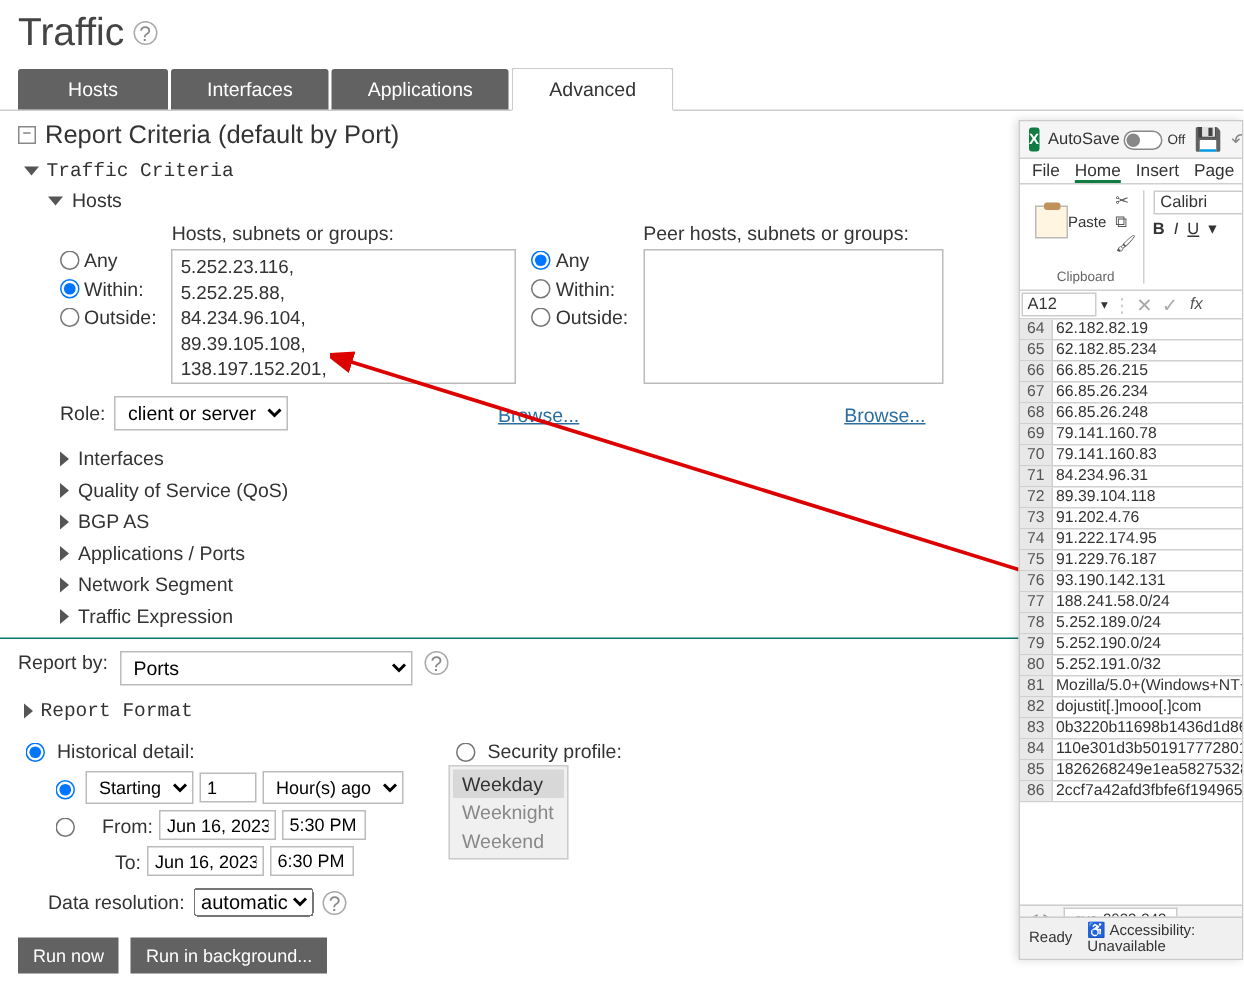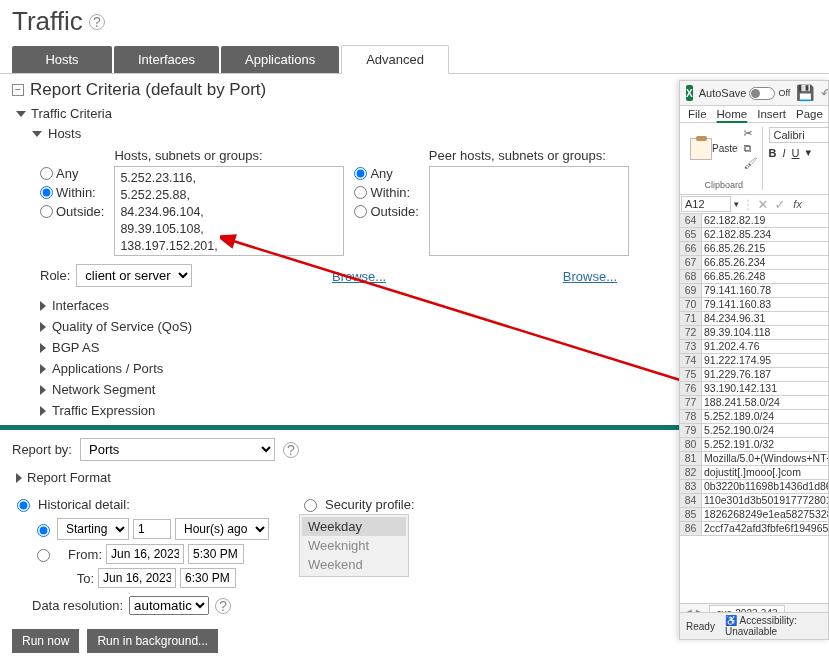--- a/index.html
+++ b/index.html
@@ -14,50 +14,50 @@
     overflow: hidden;
   }
   .page-title { font-size: 26px; font-weight: 400; color: #444; padding: 6px 12px 8px; display:flex; align-items:center; gap:6px;}
   .help-icon { font-size:14px; color:#888; border:1px solid #aaa; border-radius:50%; width:16px; height:16px; display:inline-flex; align-items:center; justify-content:center; line-height:1;}
   .tabs-row { display:flex; padding:0 12px; border-bottom:1px solid #ccc; gap:2px; align-items:flex-end;}
   .tab { padding:6px 24px; background:#626262; color:#fff; font-size:13px; cursor:pointer; border-radius:2px 2px 0 0; min-width:100px; text-align:center;}
   .tab.active { background:#fff; color:#333; border:1px solid #ccc; border-bottom:1px solid #fff; margin-bottom:-1px;}
   .section { padding:6px 12px 2px;}
   .section-header { display:flex; align-items:center; gap:6px; font-size:17px; color:#333; padding-bottom:4px;}
   .collapse-box { width:12px; height:12px; border:1px solid #888; display:inline-flex; align-items:center; justify-content:center; font-size:10px; line-height:1; color:#555;}
-  .sub-header { display:flex; align-items:center; gap:5px; font-size:13px; padding:2px 0 2px 4px; cursor:pointer;}
+  .sub-header { display:flex; align-items:center; gap:5px; font-size:13px; padding:2px 0 2px 4px; cursor:pointer;font-family:Liberation Mono, monospace;}
   .caret { width:0; height:0; display:inline-block; }
   .caret.down { border-left:5px solid transparent; border-right:5px solid transparent; border-top:6px solid #555;}
   .caret.right { border-top:5px solid transparent; border-bottom:5px solid transparent; border-left:6px solid #555;}
   .hosts-area { display:flex; gap:10px; padding:4px 0 4px 28px;}
   .col-label { font-size:13px; color:#333; padding-bottom:3px;}
   .radio-col { display:flex; flex-direction:column; gap:4px; font-size:13px; padding-top:18px; min-width:64px;}
   .radio-row { display:flex; align-items:center; gap:3px;}
   .radio-row input { margin:0;}
   .textarea-box { width:230px; height:90px; border:1px solid #bbb; background:#fff; font-size:12.5px; padding:3px 5px; color:#333; overflow:hidden; resize:none; font-family:inherit; white-space:pre-line; line-height:1.35;}
   .role-row { padding:4px 0 6px 28px; display:flex; align-items:center; gap:6px;}
   .role-row select { border:1px solid #bbb; background:#fff; padding:2px 4px; font-size:13px;}
   .browse-link { color:#2b6ea0; text-decoration:underline; cursor:pointer; font-size:13px; padding-right:10px;}
   .tree-list { padding:2px 0 2px 28px;}
   .tree-item { display:flex; align-items:center; gap:6px; padding:3px 0; cursor:pointer;}
-  .report-by { padding:8px 12px 4px; display:flex; align-items:center; gap:8px; border-top:5px solid #0f766e;}
+  .report-by { padding:8px 12px 4px; display:flex; align-items:flex-start; gap:8px; border-top:1px solid #0f766e;}
   .report-by select { width:195px; border:1px solid #bbb; padding:2px 4px; font-size:13px; background:#fff;}
   .rf-item { padding:3px 12px;}
   .profile-row { display:flex; gap:30px; padding:4px 12px 0; align-items:flex-start;}
   .profile-col1 { flex:0 0 250px;}
   .profile-col2 { flex:0 0 200px;}
   .profile-opt { display:flex; align-items:center; gap:5px; padding:2px 0;}
   .tf-block { padding:2px 0 2px 20px;}
   .tf-row { display:flex; align-items:center; gap:4px; padding:2px 0;}
   .tf-row select, .tf-row input[type=text] { border:1px solid #bbb; padding:2px 4px; font-size:12px; background:#fff;}
   .tf-row .num { width:38px;}
   .tf-row .date { width:78px;}
   .tf-row .time { width:56px;}
   .tf-label { min-width:45px; text-align:right; display:inline-block;}
-  .sec-box { border:1px solid #ccc; background:#f0f0f0; width:110px; padding:2px;}
+  .sec-box { border:1px solid #ccc; background:#f0f0f0; width:80px; padding:2px;}
   .sec-box div { padding:2px 6px; font-size:13px; color:#888;}
   .sec-box div.sel { background:#d8d8d8; color:#333;}
   .buttons-row { padding:10px 12px; display:flex; gap:8px;}
   .dark-btn { background:#626262; color:#fff; border:none; padding:5px 10px; font-size:12px; cursor:pointer;}
   .data-res { padding:4px 0 4px 20px; display:flex; align-items:center; gap:6px;}
   
   .excel-overlay { position:absolute; top:80px; right:0; width:150px; height:560px; background:#fff; border:1px solid #ccc; box-shadow:-2px 0 6px rgba(0,0,0,.15); overflow:hidden;}
   .xl-topbar { display:flex; align-items:center; gap:6px; padding:3px 6px; border-bottom:1px solid #d0d0d0; background:#f5f5f5;}
   .xl-icon { width:16px; height:16px; background:#107c41; color:#fff; display:flex; align-items:center; justify-content:center; font-size:10px; font-weight:bold; border-radius:2px;}
   .xl-autosave { font-size:11px; color:#333; display:flex; align-items:center; gap:3px;}

